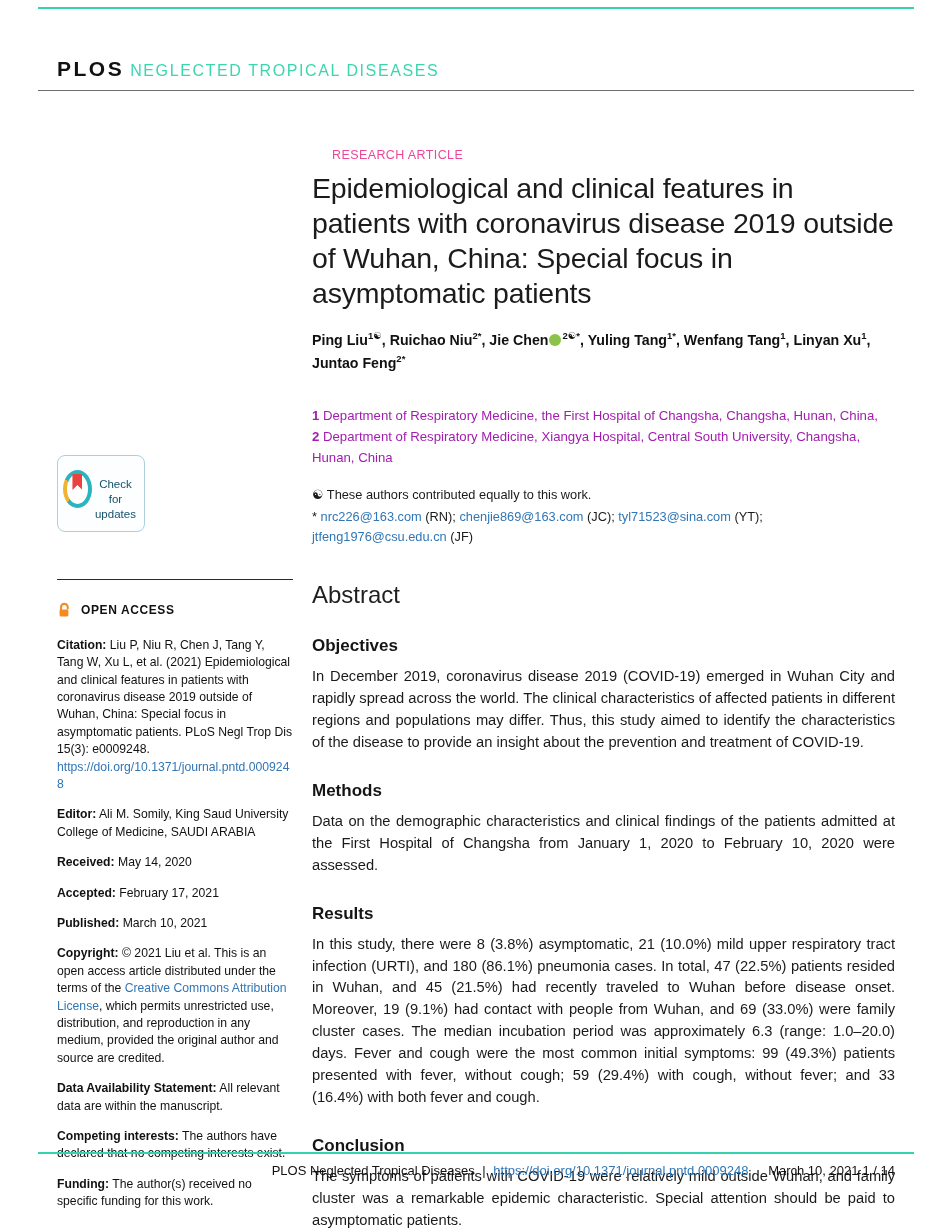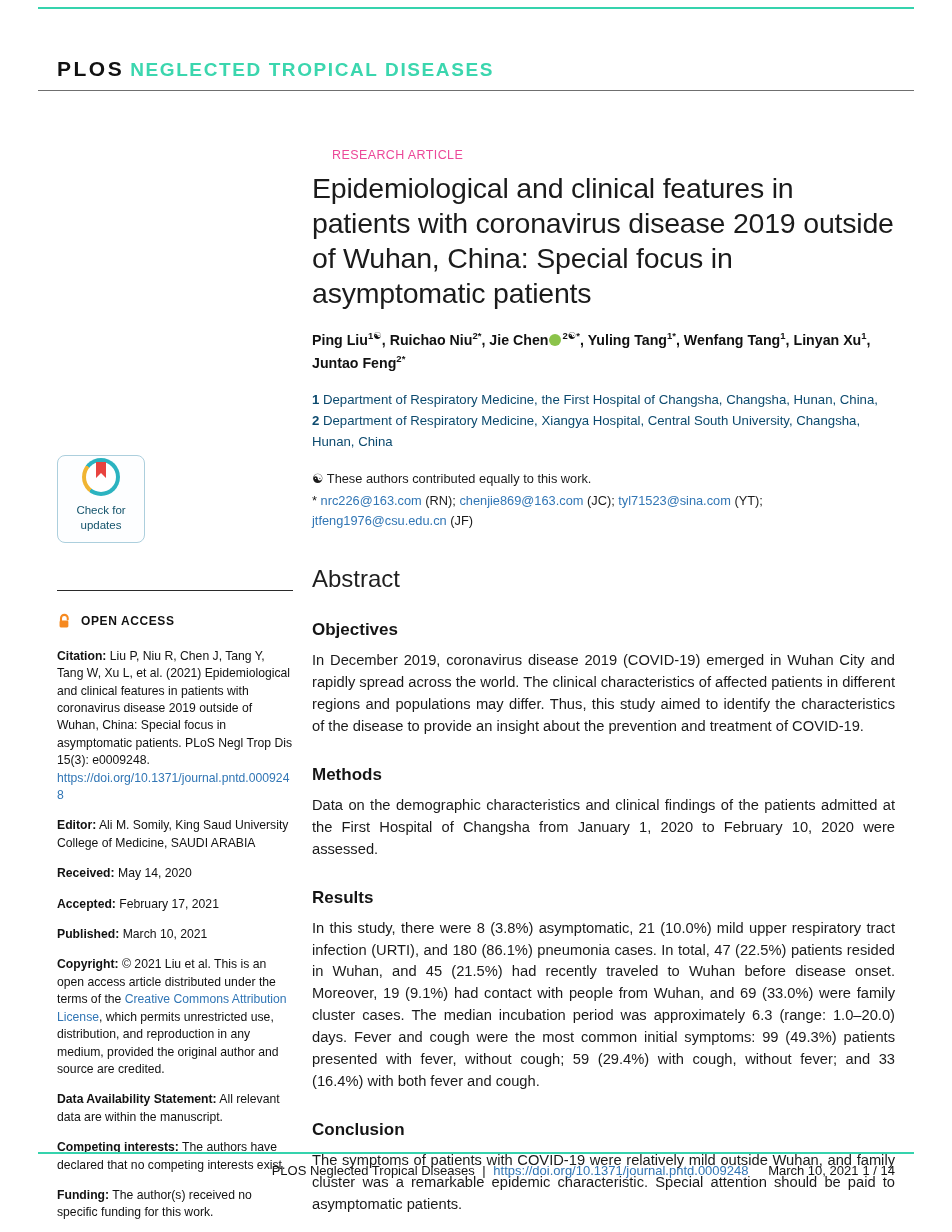--- a/index.html
+++ b/index.html
@@ -8,29 +8,29 @@
   .page { position: relative; width: 952px; height: 1232px; background: #fff; overflow: hidden; }
 
   
   .top-rule { position: absolute; top: 7px; left: 38px; width: 876px; height: 2px; background: #35d3ad; }
   .header-rule { position: absolute; top: 90px; left: 38px; width: 876px; height: 1px; background: #6f6f6f; }
   .footer-rule { position: absolute; top: 1152px; left: 38px; width: 876px; height: 2px; background: #35d3ad; }
 
   
   .masthead { position: absolute; top: 57px; left: 57px; white-space: nowrap; }
   .brand-plos { font-size: 21px; font-weight: 700; letter-spacing: 2.5px; color: #111; }
-  .brand-journal { font-size: 19px; font-weight: 700; letter-spacing: 1.6px; color: #3bd6ae; margin-left: 6px; }
+  .brand-journal { font-size: 16px; font-weight: 400; letter-spacing: 1.6px; color: #3bd6ae; margin-left: 6px; }
 
   
   .content { position: absolute; top: 92px; left: 57px; width: 838px; display: flex; }
   .sidebar { flex: 0 0 236px; width: 236px; padding-top: 363px; font-size: 12.2px; line-height: 17.4px; color: #111; }
   .main { flex: 1; margin-left: 19px; padding-top: 56px; }
 
   
-  .check-badge { width: 88px; border: 1px solid #accfdd; border-radius: 8px; background: #fdfeff; display: flex; flex-direction: column; align-items: center; padding: 2px 5px 9px; cursor: pointer; }
+  .check-badge { width: 88px; border: 1px solid #accfdd; border-radius: 8px; background: #fdfeff; display: flex; flex-direction: row; padding: 14px 5px 9px; cursor: pointer; }
   .cm-circle { position: relative; width: 38px; height: 38px; border-radius: 50%; background: conic-gradient(from 20deg, #2bb3c0 0 55%, #f0b432 55% 80%, #2bb3c0 80% 100%); }
   .cm-circle::after { content: ""; position: absolute; inset: 4px; background: #fff; border-radius: 50%; }
   .cm-bookmark { position: absolute; left: 50%; top: 4px; transform: translateX(-50%); width: 10px; height: 16px; background: #e8433f; clip-path: polygon(0 0, 100% 0, 100% 100%, 50% 68%, 0 100%); z-index: 2; }
   .cm-text { margin-top: 7px; font-size: 11.5px; line-height: 1.3; color: #13536b; text-align: center; width: 62px; }
 
   .sb-rule { margin: 47px 0 22px; border: 0; height: 1.5px; background: #2a2a2a; width: 236px; }
 
   .oa-row { display: flex; align-items: flex-start; margin-bottom: 17px; }
   .oa-icon { margin-right: 8px; display: inline-flex; }
   .oa-label { font-weight: 700; font-size: 12px; letter-spacing: 0.6px; color: #111; }
@@ -39,21 +39,21 @@
   .sb-label { font-weight: 700; }
   .link { color: #3176b5; text-decoration: none; cursor: pointer; }
   .sidebar .link { overflow-wrap: anywhere; }
 
   
   .kicker { font-size: 12.5px; letter-spacing: 0.4px; color: #ec4899; margin-left: 20px; }
   .title { margin-top: 9px; font-size: 28.5px; line-height: 35px; font-weight: 400; color: #1b1b1b; letter-spacing: -0.2px; }
   .authors { margin-top: 17px; font-size: 14.2px; font-weight: 700; line-height: 1.6; color: #111; }
   .authors sup { font-size: 9.5px; }
   .orcid-icon { display: inline-block; width: 12px; height: 12px; border-radius: 50%; background: #8bc34a; vertical-align: -1px; margin: 0 1px; cursor: pointer; }
-  .affiliations { margin-top: 15px; font-size: 13.2px; line-height: 1.58; color: #0c4a6e; }
+  .affiliations { margin-top: 31px; font-size: 13.2px; line-height: 1.58; color: #a21caf; }
   .contrib { margin-top: 17px; font-size: 12.8px; line-height: 1.5; }
   .correspondence { margin-top: 2px; font-size: 12.8px; line-height: 1.55; }
   .author:not(:last-child)::after { content: ","; }
 
   .abstract-heading { margin-top: 35px; font-size: 24px; font-weight: 400; color: #1f1f1f; }
   .sec-heading { margin-top: 27px; margin-bottom: 10px; font-size: 17px; font-weight: 700; color: #151515; }
   .para { font-size: 14.7px; line-height: 21.9px; text-align: justify; color: #1a1a1a; }
 
   
   .footer { position: absolute; top: 1163px; left: 57px; width: 838px; display: flex; justify-content: flex-end; font-size: 13px; color: #111; }

